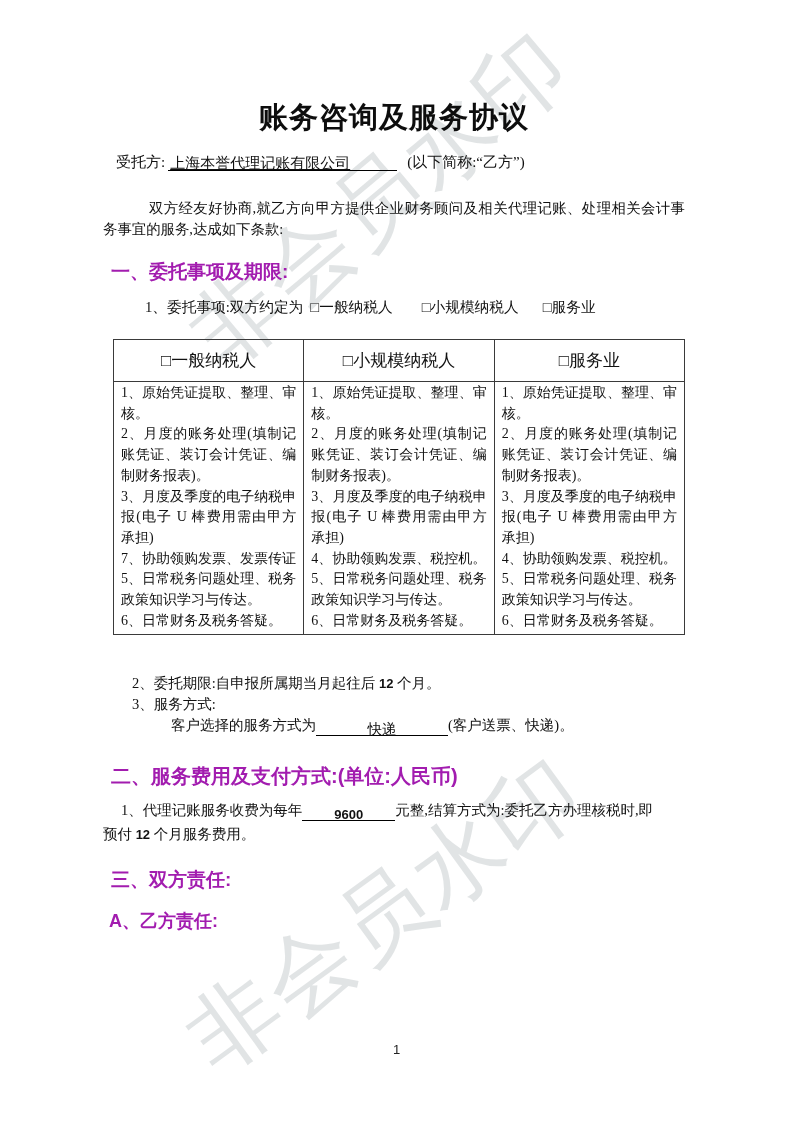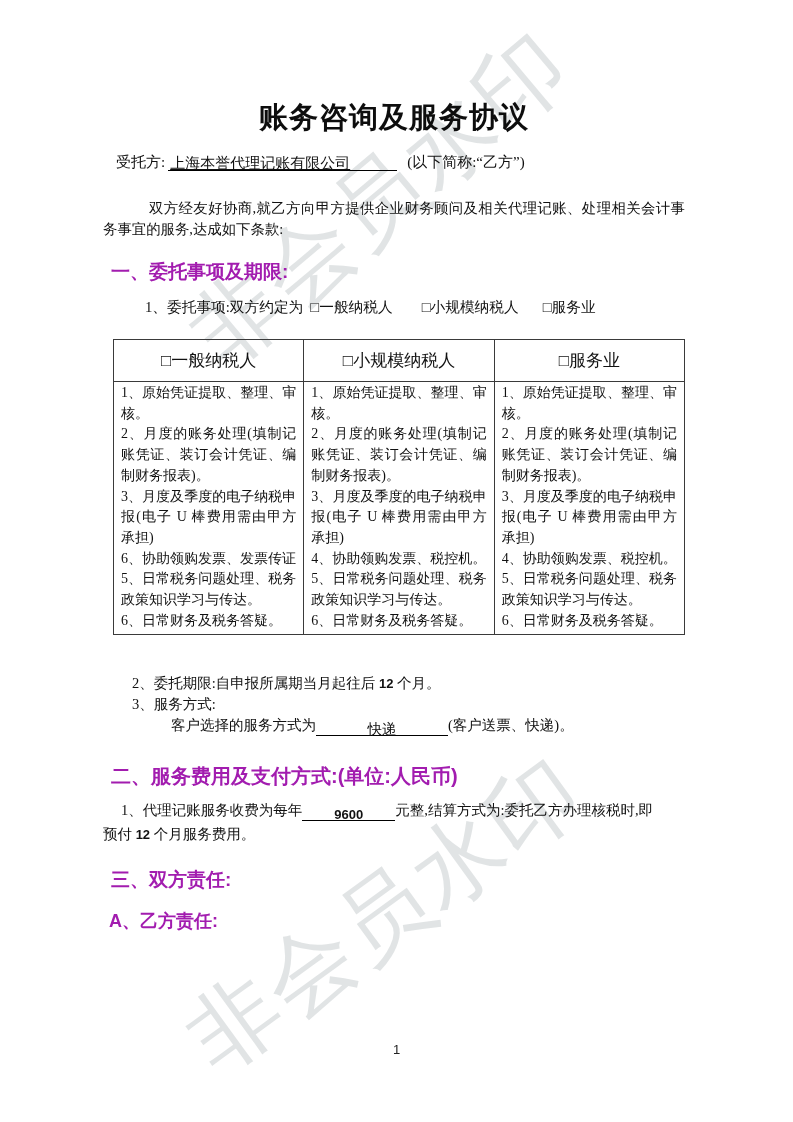--- a/index.html
+++ b/index.html
@@ -98,21 +98,21 @@
           <th><span>□</span><span>小规模纳税人</span></th>
           <th><span>□</span><span>服务业</span></th>
         </tr>
       </thead>
       <tbody>
         <tr>
           <td>
             <div>1、原始凭证提取、整理、审核。</div>
             <div>2、月度的账务处理(填制记账凭证、装订会计凭证、编制财务报表)。</div>
             <div>3、月度及季度的电子纳税申报(电子 U 棒费用需由甲方承担)</div>
-            <div>6、协助领购发票、发票传证</div>
+            <div>7、协助领购发票、发票传证</div>
             <div>5、日常税务问题处理、税务政策知识学习与传达。</div>
             <div>6、日常财务及税务答疑。</div>
           </td>
           <td>
             <div>1、原始凭证提取、整理、审核。</div>
             <div>2、月度的账务处理(填制记账凭证、装订会计凭证、编制财务报表)。</div>
             <div>3、月度及季度的电子纳税申报(电子 U 棒费用需由甲方承担)</div>
             <div>4、协助领购发票、税控机。</div>
             <div>5、日常税务问题处理、税务政策知识学习与传达。</div>
             <div>6、日常财务及税务答疑。</div>

